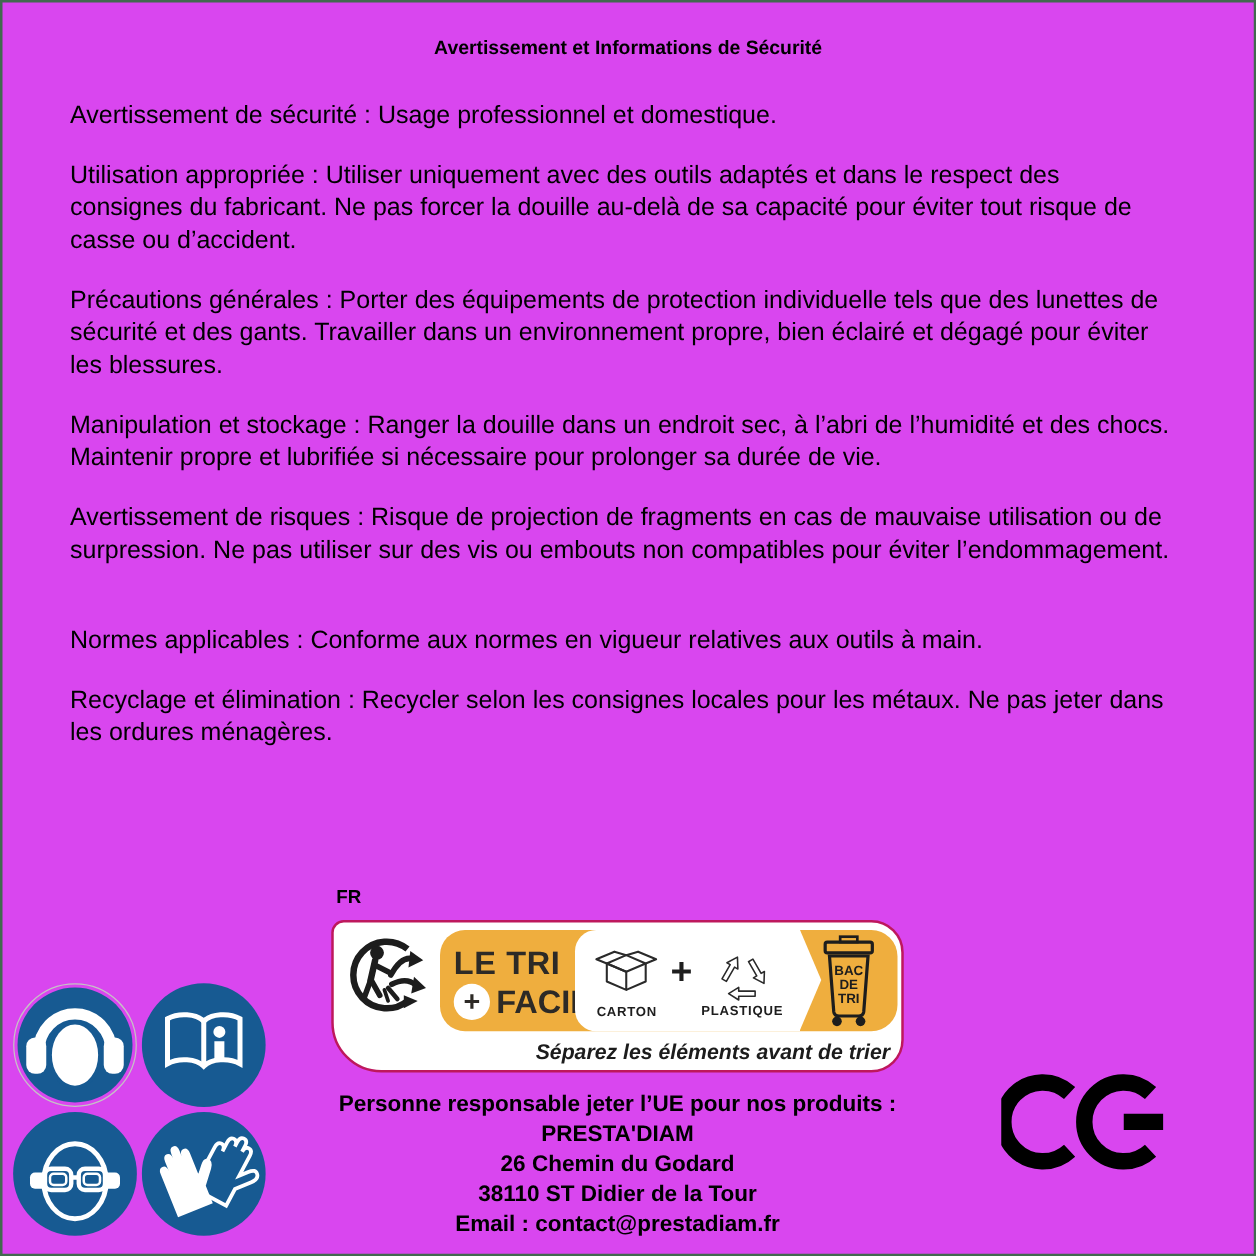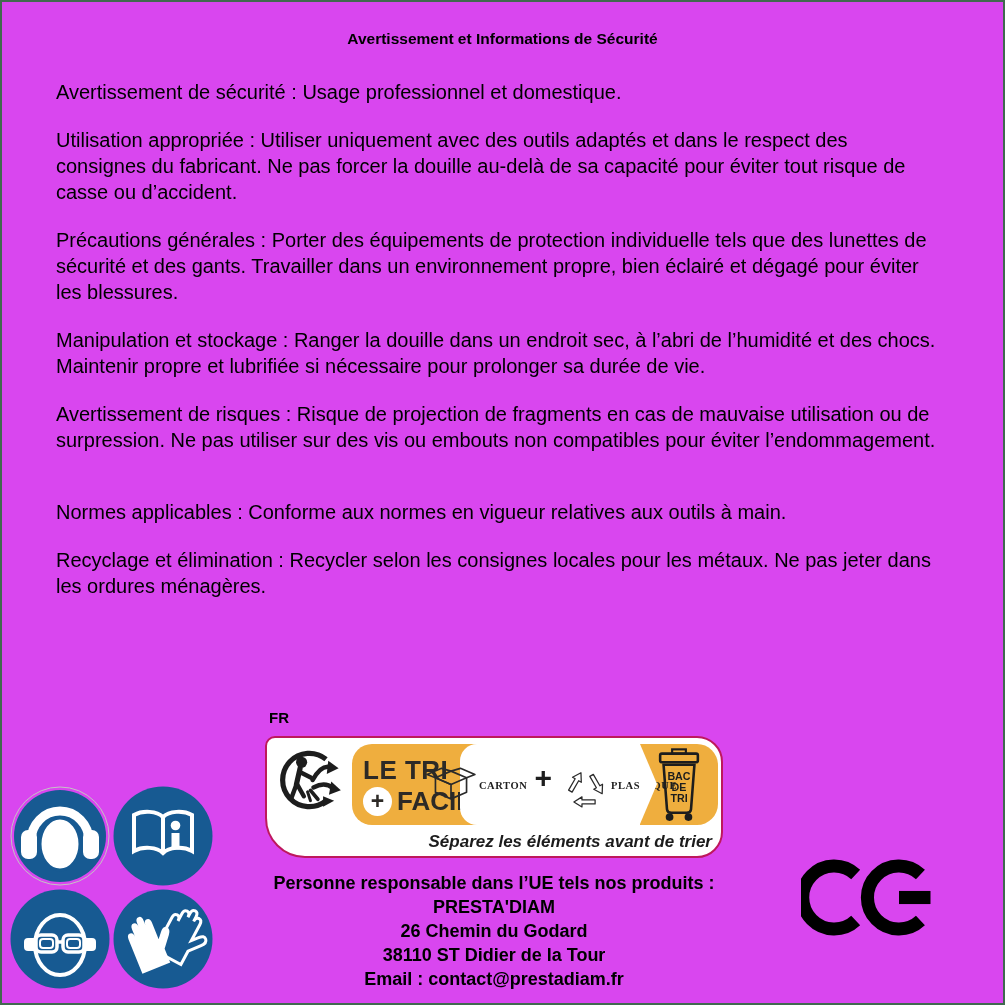--- a/index.html
+++ b/index.html
@@ -47,21 +47,21 @@
   .window {
     position:absolute; left:193px; top:6px; width:180px; height:81px; background:#fff;
     border-radius:17px 0 0 17px;
     display:flex; align-items:center; justify-content:center; gap:7px;
   }
   .window-tip {
     position:absolute; left:373px; top:6px; width:0; height:0;
     border-top:40.5px solid transparent; border-bottom:40.5px solid transparent;
     border-left:17px solid #fff;
   }
-  .pack { display:flex; flex-direction:row; align-items:center;font-family:Liberation Serif, serif; }
+  .pack { display:flex; flex-direction:column; align-items:center; }
   .pack-label { font-size:10.5px; font-weight:bold; letter-spacing:0.6px; color:#1e1e1e; margin-top:1px; }
   .pack-plus { font-size:30px; font-weight:bold; color:#1e1e1e; margin-bottom:14px; }
   .bin-svg { position:absolute; left:388px; top:8px; width:48px; height:77px; }
   .caption {
     position:absolute; right:9px; top:94px; font-style:italic; font-weight:bold;
     font-size:17px; color:#1c1c1c;margin-left:29px;
   }
 
   .address {
     position:absolute; left:238px; top:869px; width:508px; text-align:center;
@@ -192,21 +192,21 @@
         <text x="28" y="64">TRI</text>
       </g>
       <circle cx="17" cy="81" r="4.5" fill="#1d1d1d"></circle>
       <circle cx="39" cy="81" r="4.5" fill="#1d1d1d"></circle>
     </svg>
 
     <div class="caption">Séparez les éléments avant de trier</div>
   </div>
 
   <div class="address">
-    <div>Personne responsable dans l’UE tels nos produits :</div>
+    <div>Personne responsable jeter l’UE pour nos produits :</div>
     <div>PRESTA'DIAM</div>
     <div>26 Chemin du Godard</div>
     <div>38110 ST Didier de la Tour</div>
     <div>Email : contact@prestadiam.fr</div>
   </div>
 
   <svg class="ce-svg" viewBox="0 0 160 100" role="img" aria-label="CE">
     <g stroke="#000" stroke-width="15" fill="none">
       <path d="M62.5,23.7 A36,36 0 1 0 62.5,76.3"></path>
       <path d="M136.5,23.7 A36,36 0 1 0 136.5,76.3"></path>

